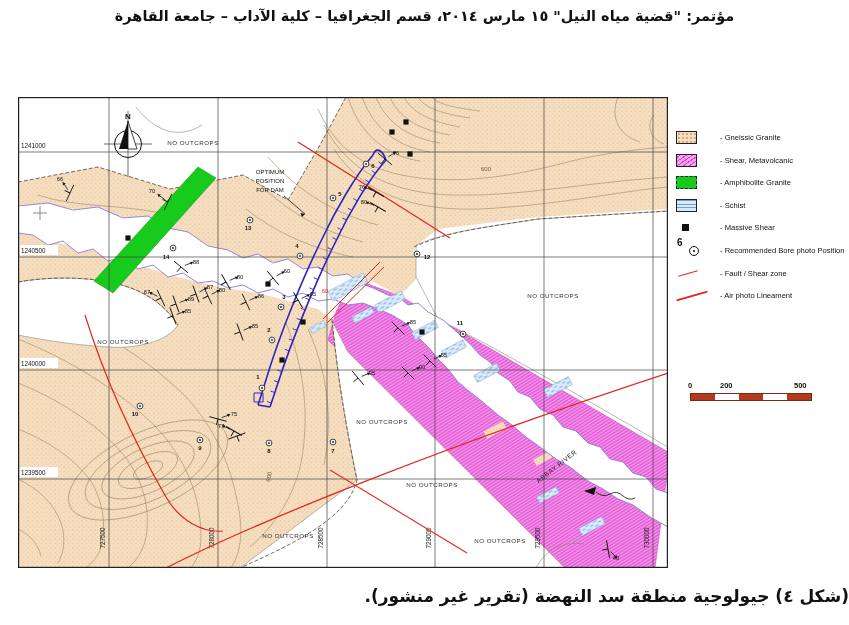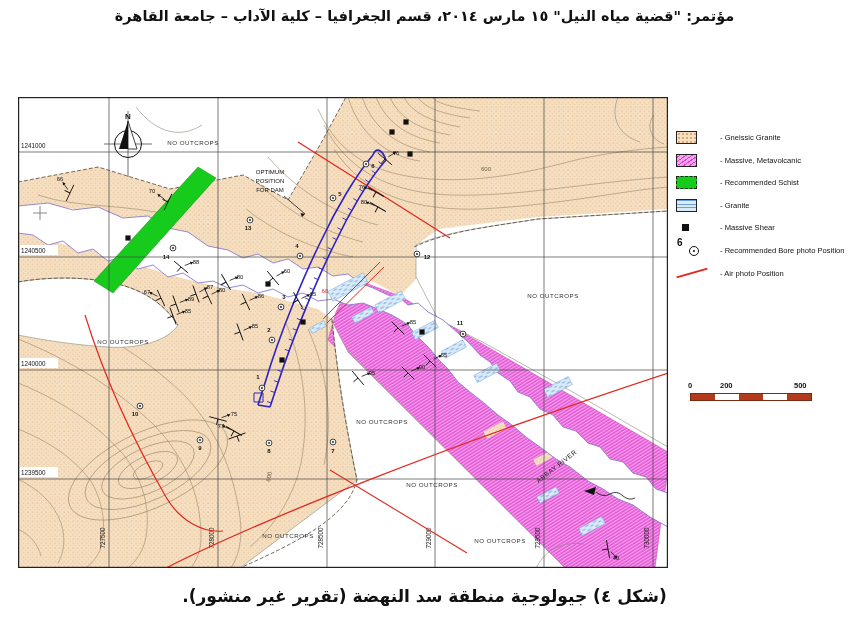--- a/index.html
+++ b/index.html
@@ -1,20 +1,20 @@
 <!DOCTYPE html>
 <html><head>
 <meta charset="utf-8">
 <style>
   html,body{margin:0;padding:0;background:#fff;}
   #page{position:relative;width:849px;height:625px;background:#ffffff;overflow:hidden;
         font-family:"Liberation Sans",sans-serif;}
   #header{position:absolute;top:8px;left:0;right:0;text-align:center;direction:rtl;
           font-family:"DejaVu Sans",sans-serif;font-weight:bold;font-size:14.5px;color:#111;}
-  #caption{position:absolute;top:586px;left:0;right:0;text-align:center;direction:rtl;
+  #caption{position:absolute;top:586px;left:0;right:0;text-align:right;direction:rtl;
            font-family:"DejaVu Sans",sans-serif;font-weight:bold;font-size:17px;color:#111;}
   #map{position:absolute;left:18px;top:97px;}
   svg text{font-family:"Liberation Sans",sans-serif;}
   
   #legend{position:absolute;left:676px;top:116px;width:172px;margin-top:14px;}
   .lrow{display:flex;align-items:center;height:15px;margin-bottom:7.6px;}
   .swbox{width:34px;display:flex;justify-content:flex-start;align-items:center;flex:0 0 34px;}
   .llab{font-size:7.6px;color:#111;margin-left:10px;white-space:nowrap;}
   .sw{width:21px;height:13px;border:1px solid #222;box-sizing:border-box;}
   .sw-granite{background-color:#f6dfc1;background-image:radial-gradient(#d8a877 0.7px, rgba(0,0,0,0) 0.9px);background-size:4px 4px;}
@@ -469,54 +469,60 @@
     <div class="lrow">
       <span class="swbox">
           <span class="sw sw-granite"></span>
         </span>
       <span class="llab">- Gneissic Granite</span>
     </div>
     <div class="lrow">
       <span class="swbox">
           <span class="sw sw-schist"></span>
         </span>
-      <span class="llab">- Massive, Metavolcanic</span>
+      <span class="llab">- Shear, Metavolcanic</span>
     </div>
     <div class="lrow">
       <span class="swbox">
           <span class="sw sw-amph"></span>
         </span>
-      <span class="llab">- Recommended Schist</span>
+      <span class="llab">- Amphibolite Granite</span>
     </div>
     <div class="lrow">
       <span class="swbox">
           <span class="sw sw-marble"></span>
         </span>
-      <span class="llab">- Granite</span>
+      <span class="llab">- Schist</span>
     </div>
     <div class="lrow">
       <span class="swbox">
           <span class="sw sw-massive"></span>
         </span>
       <span class="llab">- Massive Shear</span>
     </div>
     <div class="lrow">
       <span class="swbox">
           <span class="bh-wrap">
             <span class="bh-num">6</span>
             <span class="bh-circ"></span>
           </span>
         </span>
       <span class="llab">- Recommended Bore photo Position</span>
     </div>
     <div class="lrow">
       <span class="swbox">
+          <span class="sw-fault"></span>
+        </span>
+      <span class="llab">- Fault / Shear zone</span>
+    </div>
+    <div class="lrow">
+      <span class="swbox">
           <span class="sw-lineament"></span>
         </span>
-      <span class="llab">- Air photo Position</span>
+      <span class="llab">- Air photo Lineament</span>
     </div>
   </div>
 
   <div id="scalebar">
     <span class="tick" style="left:-2px">0</span>
     <span class="tick" style="left:30px">200</span>
     <span class="tick" style="left:104px">500 m</span>
     <div id="sb-bar">
       <div class="sbr"></div>
         <div class="sbw"></div>

